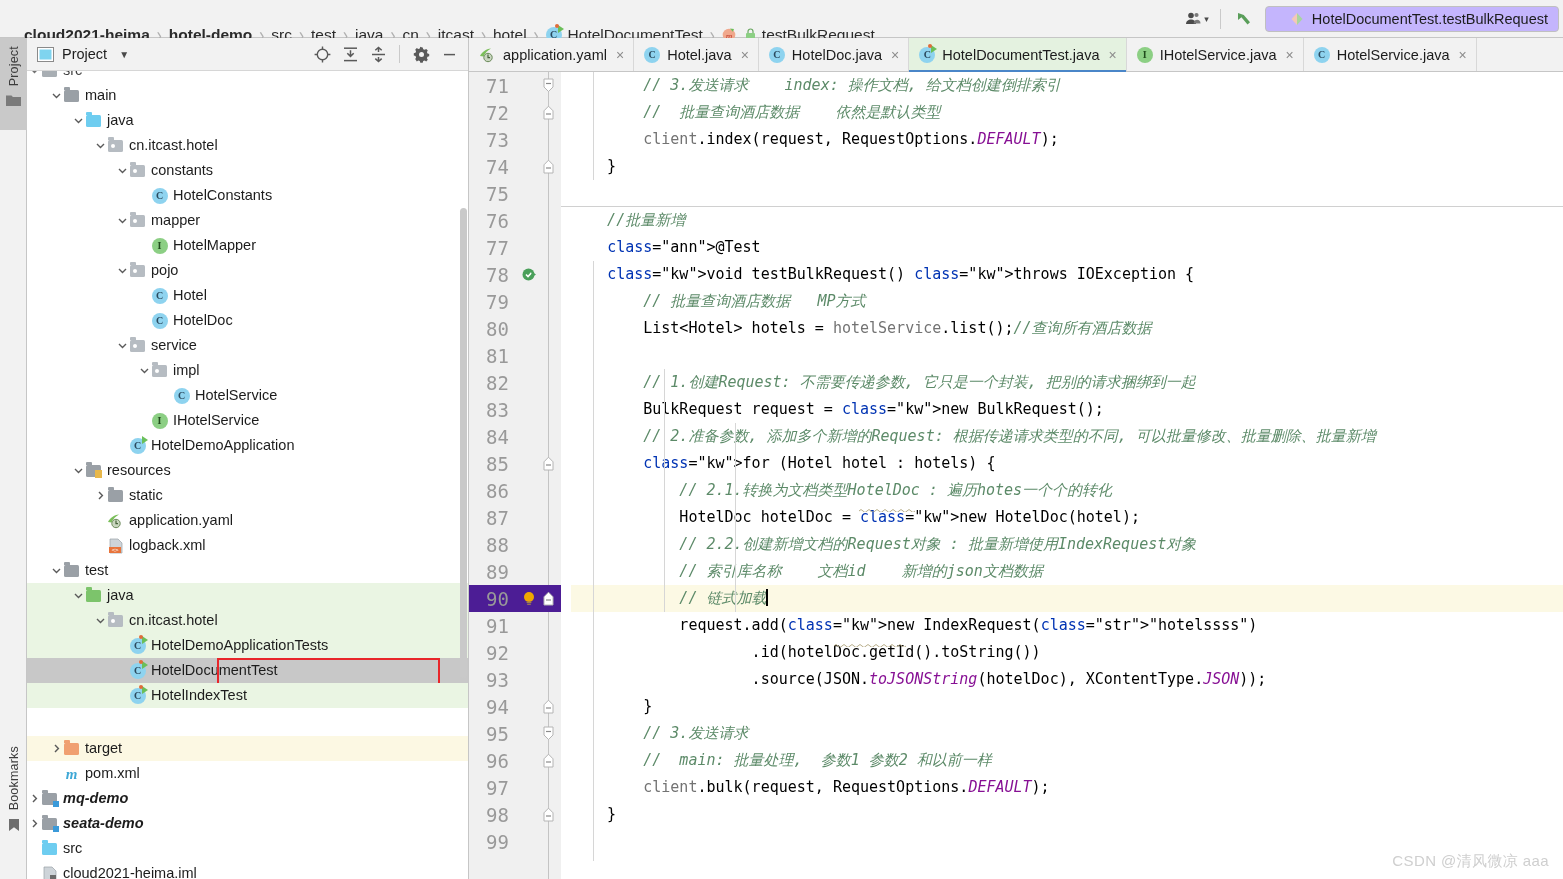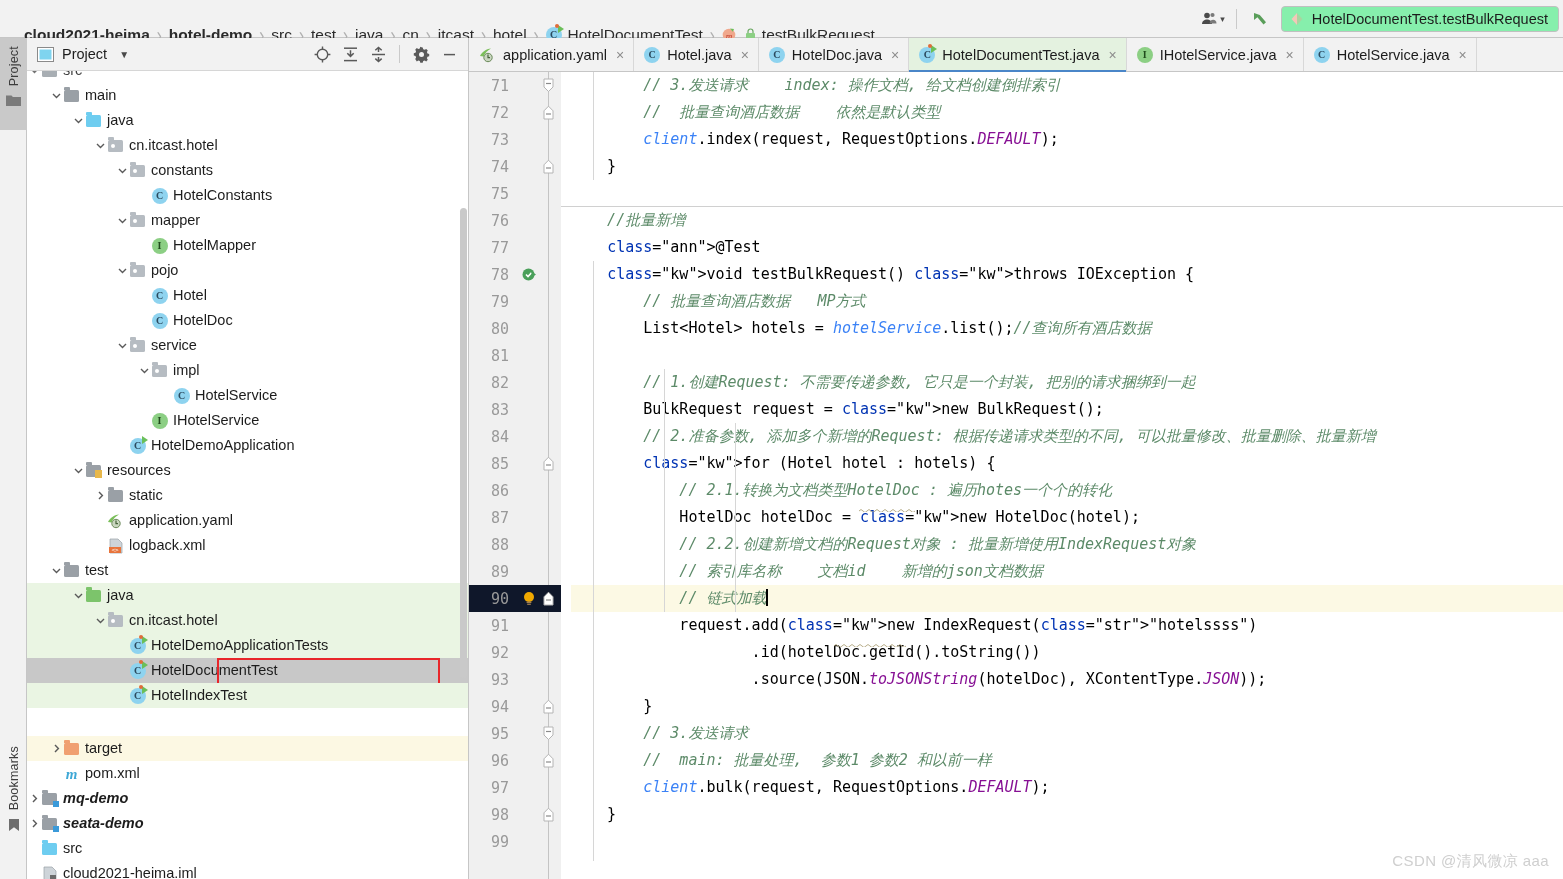--- a/index.html
+++ b/index.html
@@ -40,22 +40,22 @@
     position: absolute; right: 4px; top: 0;
     height: 38px; display: flex; align-items: center; gap: 8px;
   }
   .nav-icon-btn {
     display: flex; align-items: center; gap: 2px;
     padding: 2px 3px;
   }
   .vdiv { width: 1px; height: 20px; background: #cacaca; }
   .runconfig {
     display: flex; align-items: center; gap: 8px;
-    background: #86efac; border: 1px solid #c0c0c0; border-radius: 4px;
-    height: 26px; padding: 0 10px 0 8px;
+    background: #c4b5fd; border: 1px solid #c0c0c0; border-radius: 4px;
+    height: 26px; padding: 0 10px 0 24px;
     font-size: 14.5px; color: #1c1c1c; white-space: nowrap;
   }
 
   
   .body { flex: 1; display: flex; min-height: 0; }
 
   
   .toolstrip {
     width: 27px; min-width: 27px;
     background: #f2f2f2;
@@ -171,21 +171,21 @@
     position: relative;
     border-right: 0;
   }
   .gutter .gline {
     height: 27px; display: flex; align-items: center;
     position: relative;
   }
   .gutter .num {
     width: 44px; text-align: right;
     font-family: "DejaVu Sans Mono", monospace;
-    font-size: 15px; color: #999999;
+    font-size: 19px; color: #999999;
     padding-right: 4px;
   }
   .gutter .gmark {
     position: absolute; left: 50px; top: 0; height: 27px;
     width: 20px; display: flex; align-items: center; justify-content: center;
   }
   .fold-rail {
     position: absolute; left: 79px; top: 0; bottom: 0;
     width: 1px; background: #c4c4c4;
   }
@@ -208,21 +208,21 @@
     content:""; position:absolute; left:-10px; right:-2000px; top:0; height:27px;
     background:#fcf9e4; z-index:-1;
   }
   .indent-guide {
     position: absolute; top: 0; bottom: 0; width: 1px; background: #d6d6d6;
   }
 
   
   .kw  { color: #0033b3; }
   .cmt { color: #5c8a68; font-style: italic; }
-  .fld { color: #3b82f6; font-style: italic; }
+  .fld { color: #737373; }
   .sfld{ color: #871094; font-style: italic; }
 
   .sep-line {
     position: absolute; left: -10px; right: 0; height: 1px; background: #d0d0d0;
   }
   .caret-bar {
     display: inline-block; width: 1.5px; height: 17px;
     background: #000; vertical-align: -3px; margin-left: 0px;
   }
 
@@ -931,21 +931,21 @@
             </div>
             <div class="gline">
               <span class="num">87</span>
             </div>
             <div class="gline">
               <span class="num">88</span>
             </div>
             <div class="gline">
               <span class="num">89</span>
             </div>
-            <div class="gline" style="background: #0f172a;">
+            <div class="gline" style="background: #4c1d95;">
               <span class="num">90</span>
               <span class="gmark">
                 <svg width="16" height="17" viewBox="0 0 16 17">
                   <circle cx="8" cy="7" r="5" fill="#f0a800"></circle>
                   <rect x="5.6" y="11.5" width="4.8" height="1.5" fill="#a08050"></rect>
                   <rect x="6.2" y="13.6" width="3.6" height="1.3" fill="#a08050"></rect>
                 </svg>
               </span>
               <span class="fold-mark" style="top: 6px;"><svg width="15" height="15" viewBox="0 0 15 15">
                   <path d="M7.5 1.2L12 5.8V14H3V5.8z" fill="#fff" stroke="#b4b4b4"></path>

